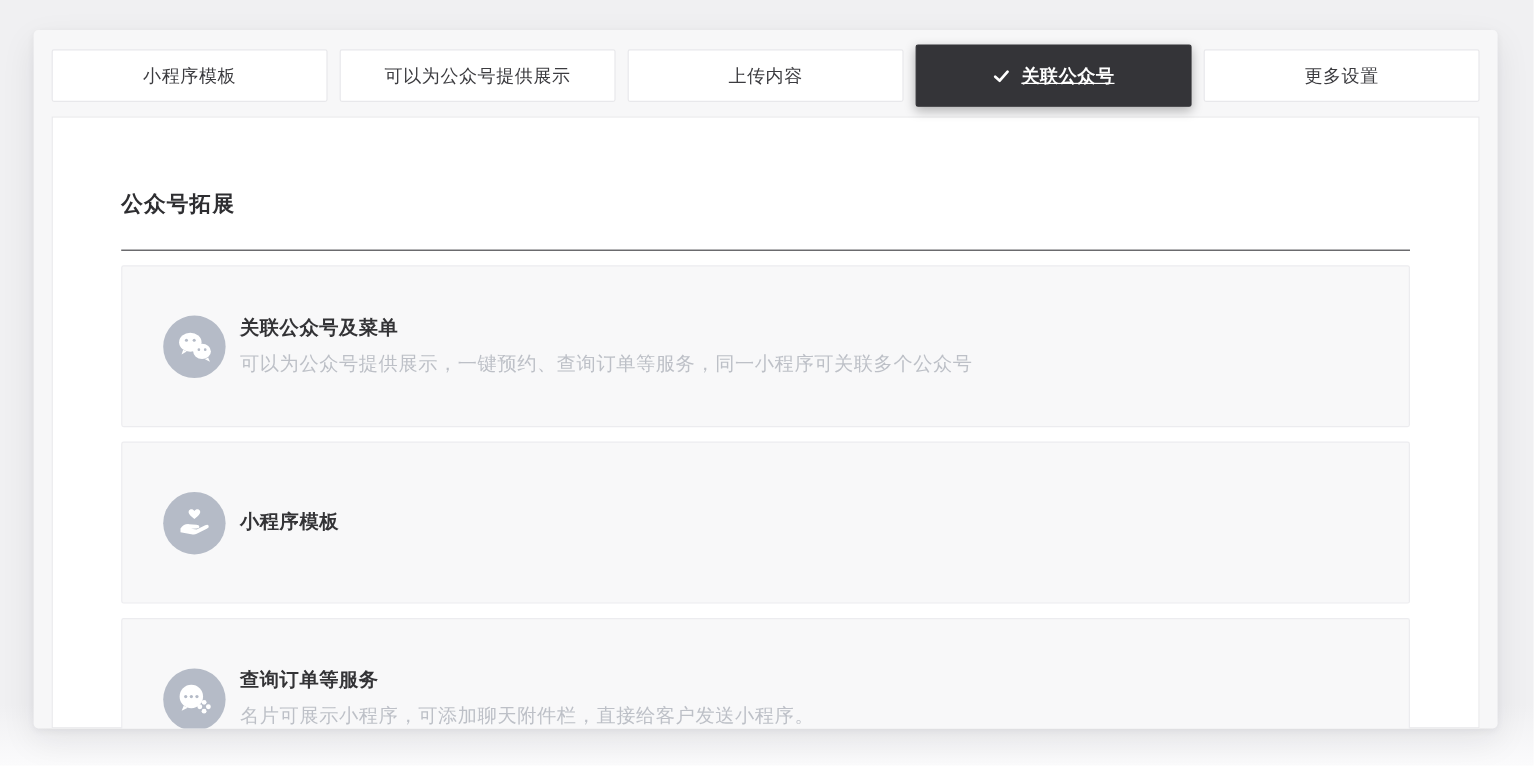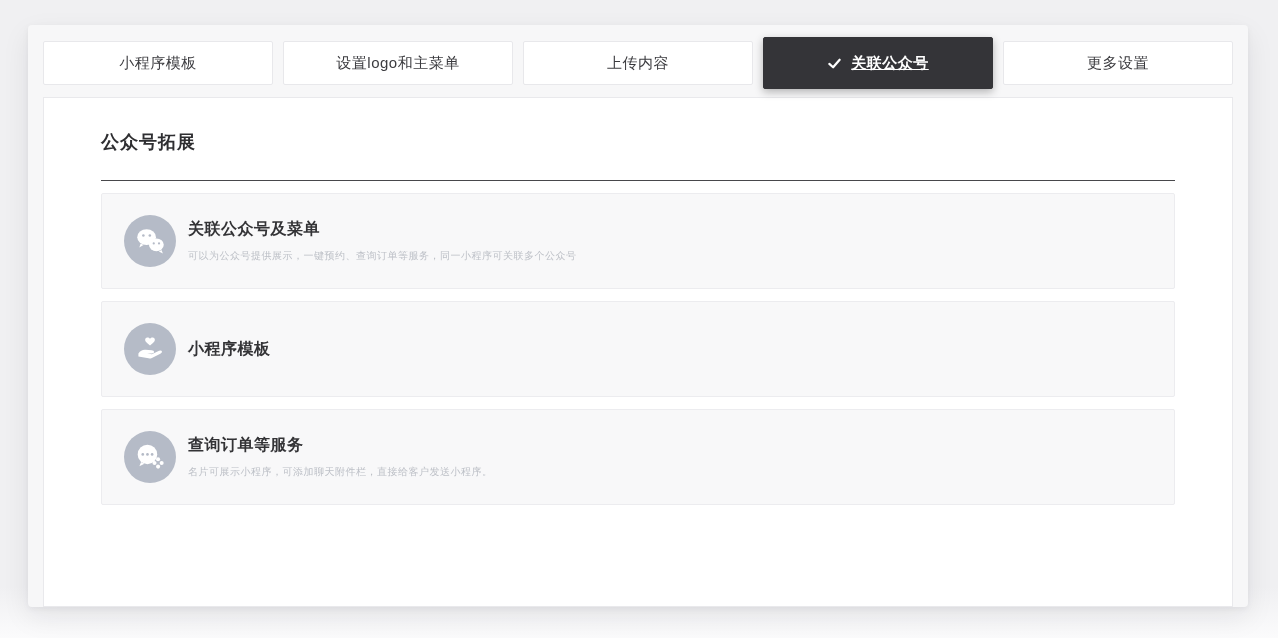--- a/index.html
+++ b/index.html
@@ -55,39 +55,39 @@
     display: inline-flex;
   }
   .content-box {
     margin-top: 9px;
     height: 510px;
     background: #ffffff;
     border: 1px solid #e9e9ec;
     padding: 0 57px;
   }
   .section-title {
-    margin-top: 32px;
+    margin-top: 60px;
     font-size: 18px;
     font-weight: 600;
     color: #2e2e31;
     letter-spacing: 1px;
   }
   .divider {
     margin-top: 26px;
     border-top: 1px solid #48484b;
   }
   .card {
     margin-top: 12px;
-    height: 96px;
+    height: 135px;
     background: #f8f8f9;
     border: 1px solid #ececef;
     border-radius: 2px;
     display: flex;
     align-items: center;
-    padding-left: 22px;
+    padding-left: 34px;
     cursor: pointer;
   }
   .card:first-of-type { margin-top: 37px; }
   .card-icon {
     width: 52px; height: 52px;
     border-radius: 50%;
     background: #b5bbc7;
     flex: none;
     display: flex;
     align-items: center;
@@ -95,36 +95,36 @@
   }
   .card-text { margin-left: 12px; }
   .card-title {
     font-size: 16px;
     font-weight: 600;
     color: #333336;
     letter-spacing: .5px;
   }
   .card-desc {
     margin-top: 9px;
-    font-size: 10px;
+    font-size: 16px;
     color: #bdc0c7;
     letter-spacing: .5px;
   }
 </style>
 </head>
 <body>
 
 <div class="panel">
 
   <div class="tabs">
     <div class="tab">
       <span>小程序模板</span>
     </div>
     <div class="tab">
-      <span>设置logo和主菜单</span>
+      <span>可以为公众号提供展示</span>
     </div>
     <div class="tab">
       <span>上传内容</span>
     </div>
     <div class="tab active">
       <span class="check">
         <svg viewBox="0 0 16 16" width="15" height="15">
           <polyline points="2.5,8.5 6.5,12 13.5,4" fill="none" stroke="#ffffff" stroke-width="2.4" stroke-linecap="round" stroke-linejoin="round"></polyline>
         </svg>
       </span>

